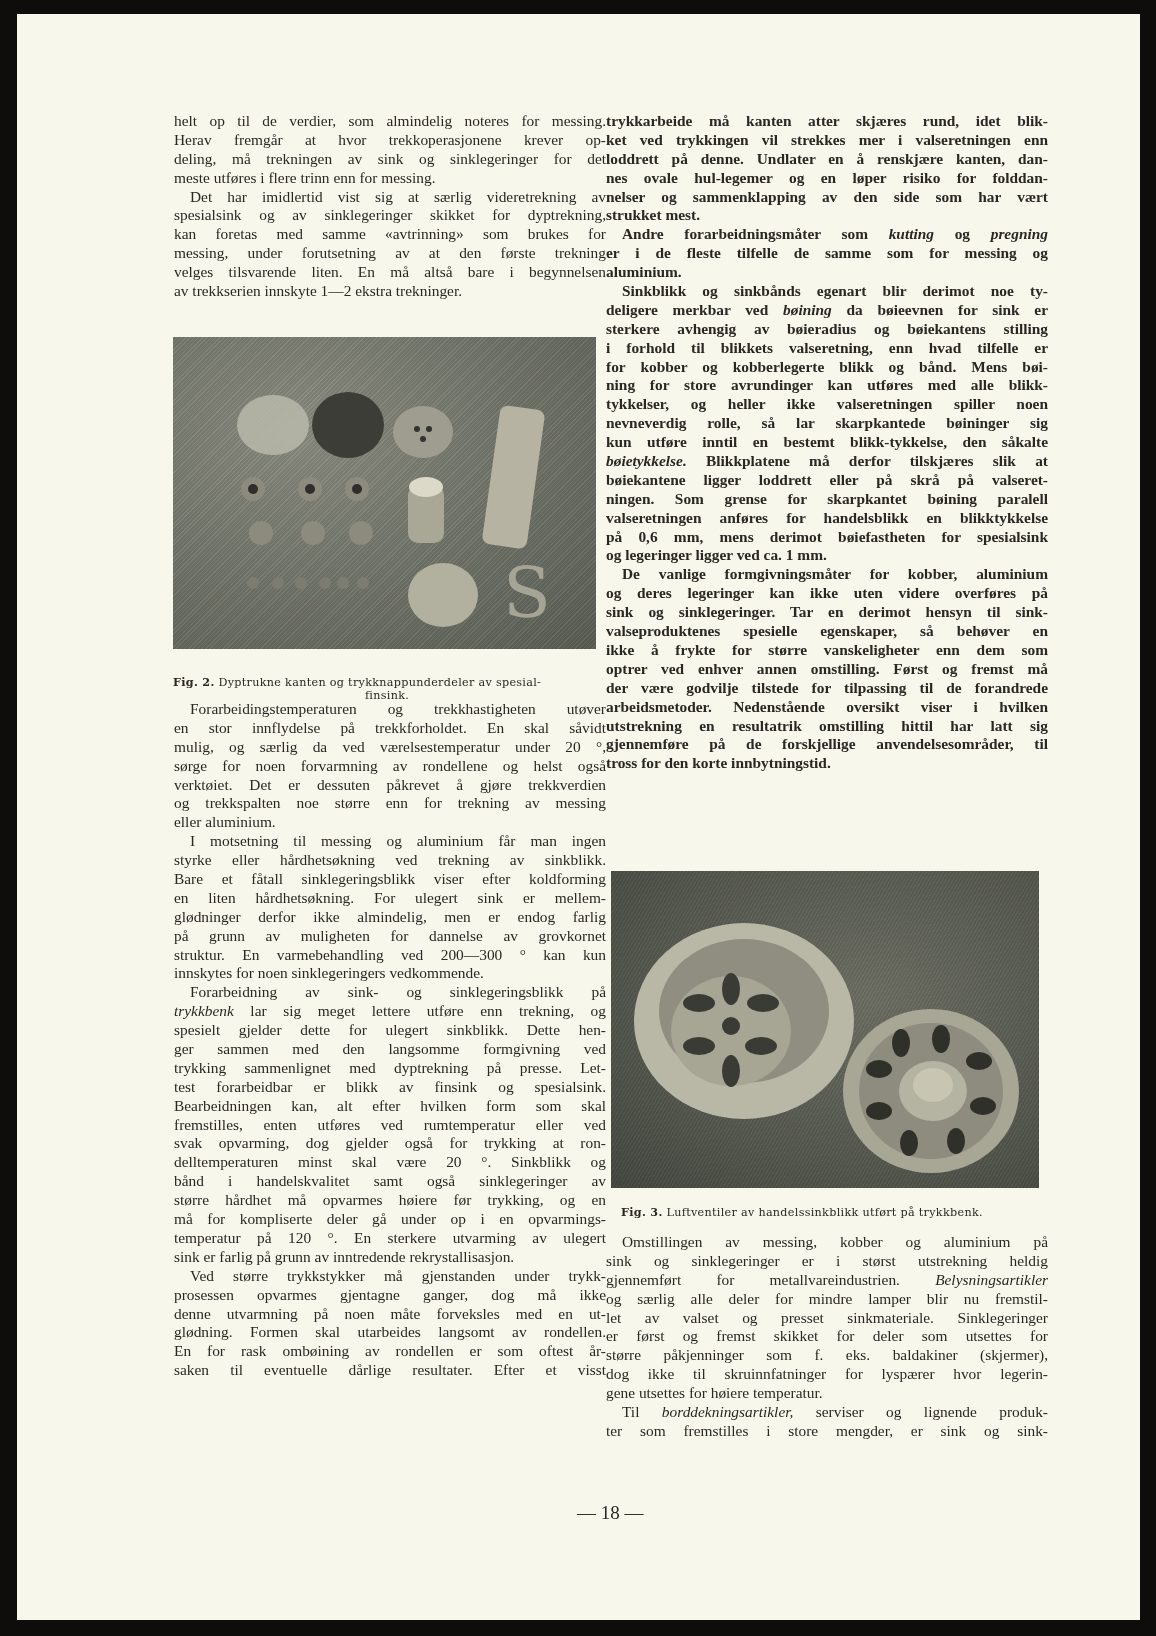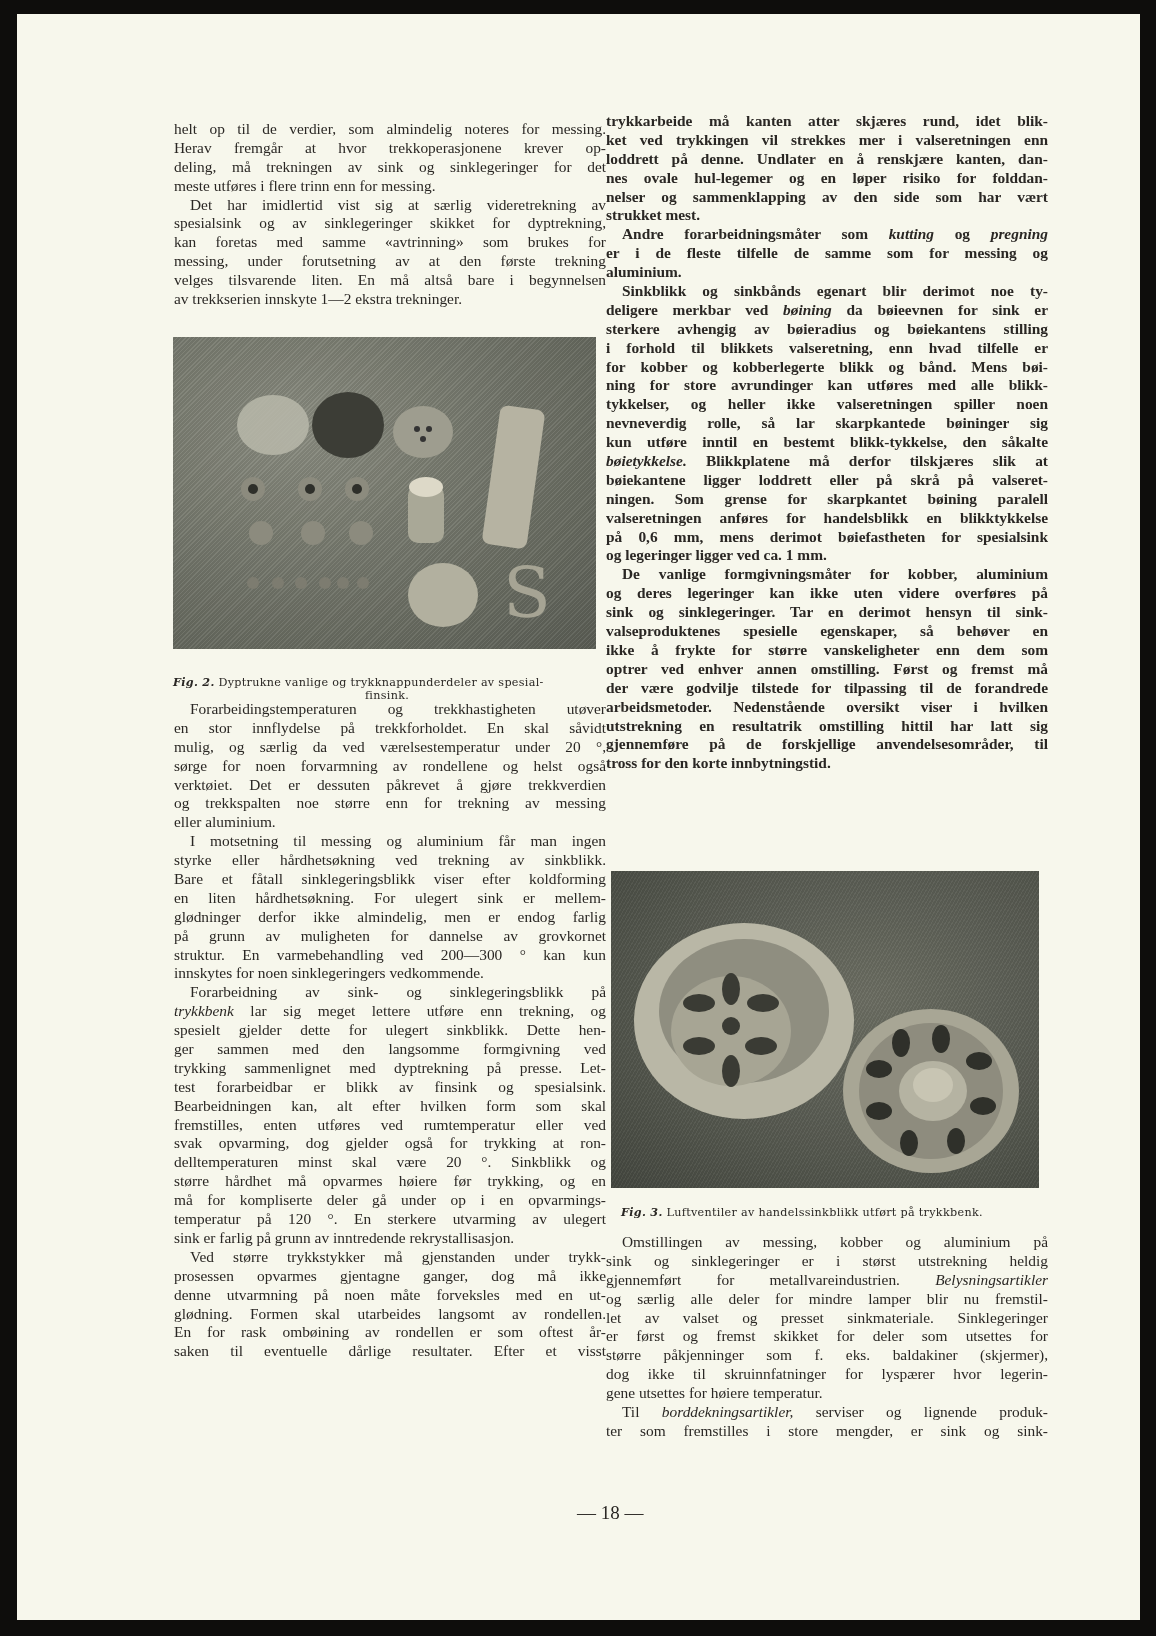--- a/index.html
+++ b/index.html
@@ -15,21 +15,21 @@
     left: 17px; top: 14px;
     width: 1123px; height: 1606px;
     background: #f7f7ec;
   }
   .col {
     position: absolute;
     color: #2a2724;
     font-size: 15.4px;
     line-height: 18.9px;
   }
-  .col-left { left: 157px; top: 106px; width: 432px; }
+  .col-left { left: 157px; top: 98px; width: 432px; }
   .col-right { left: 589px; top: 98px; width: 442px; font-weight: bold; }
   .ln {
     display: block;
     white-space: nowrap;
     text-align: justify;
     text-align-last: justify;
     height: 18.9px;
   }
   .ln.last { text-align-last: left; }
   .ln.indent { padding-left: 16px; }
@@ -59,21 +59,21 @@
     color: #2a2724;
     letter-spacing: 0.3px;
   }
   .caption1 {
     left: 150px; top: 662px; width: 440px;
     text-align: center;
     line-height: 13px;
   }
   .caption1 .l1 { display:block; text-align: left; padding-left: 6px; white-space: nowrap; }
   .caption2 { left: 604px; top: 1191px; white-space: nowrap; }
-  .cap-fig { font-weight: bold; font-style: italic; }
+  .cap-fig { font-weight: bold; }
   .pagenum {
     position: absolute;
     left: 560px; top: 1488px;
     font-size: 19px;
     color: #2a2724;
     white-space: nowrap;
     text-align: center;
   }
 </style>
 </head>
@@ -127,21 +127,21 @@
           <circle cx="105" cy="246" r="6"></circle>
           <circle cx="128" cy="246" r="6"></circle>
         <circle cx="152" cy="246" r="6"></circle>
           <circle cx="170" cy="246" r="6"></circle>
           <circle cx="190" cy="246" r="6"></circle>
       </g>
     </svg>
   </div>
 
   <div class="caption caption1">
-    <span class="l1"><span class="cap-fig">Fig. 2.</span> <span>Dyptrukne vanlige og trykknappunderdeler av spesial-</span></span>
+    <span class="l1"><span class="cap-fig">Fig. 2.</span> <span>Dyptrukne kanten og trykknappunderdeler av spesial-</span></span>
     <span>finsink.</span>
   </div>
 
   <div class="col" style="left:157px; top:686px; width:432px;">
     <div id="left-block2">
         <span class="ln indent"><span>Forarbeidingstemperaturen og trekkhastigheten utøver</span></span>
         <span class="ln"><span>en stor innflydelse på trekkforholdet. En skal såvidt</span></span>
         <span class="ln"><span>mulig, og særlig da ved værelsestemperatur under 20 °,</span></span>
         <span class="ln"><span>sørge for noen forvarmning av rondellene og helst også</span></span>
         <span class="ln"><span>verktøiet. Det er dessuten påkrevet å gjøre trekkverdien</span></span>
@@ -158,20 +158,21 @@
         <span class="ln indent"><span>Forarbeidning av sink- og sinklegeringsblikk på</span></span>
         <span class="ln"><span class="it">trykkbenk</span><span> lar sig meget lettere utføre enn trekning, og</span></span>
         <span class="ln"><span>spesielt gjelder dette for ulegert sinkblikk. Dette hen-</span></span>
         <span class="ln"><span>ger sammen med den langsomme formgivning ved</span></span>
         <span class="ln"><span>trykking sammenlignet med dyptrekning på presse. Let-</span></span>
         <span class="ln"><span>test forarbeidbar er blikk av finsink og spesialsink.</span></span>
         <span class="ln"><span>Bearbeidningen kan, alt efter hvilken form som skal</span></span>
         <span class="ln"><span>fremstilles, enten utføres ved rumtemperatur eller ved</span></span>
         <span class="ln"><span>svak opvarming, dog gjelder også for trykking at ron-</span></span>
         <span class="ln"><span>delltemperaturen minst skal være 20 °. Sinkblikk og</span></span>
+        <span class="ln"><span>bånd i handelskvalitet samt også sinklegeringer av</span></span>
         <span class="ln"><span>større hårdhet må opvarmes høiere før trykking, og en</span></span>
         <span class="ln"><span>må for kompliserte deler gå under op i en opvarmings-</span></span>
         <span class="ln"><span>temperatur på 120 °. En sterkere utvarming av ulegert</span></span>
         <span class="ln last"><span>sink er farlig på grunn av inntredende rekrystallisasjon.</span></span>
         <span class="ln indent"><span>Ved større trykkstykker må gjenstanden under trykk-</span></span>
         <span class="ln"><span>prosessen opvarmes gjentagne ganger, dog må ikke</span></span>
         <span class="ln"><span>denne utvarmning på noen måte forveksles med en ut-</span></span>
         <span class="ln"><span>glødning. Formen skal utarbeides langsomt av rondellen.</span></span>
         <span class="ln"><span>En for rask ombøining av rondellen er som oftest år-</span></span>
         <span class="ln"><span>saken til eventuelle dårlige resultater. Efter et visst</span></span>

